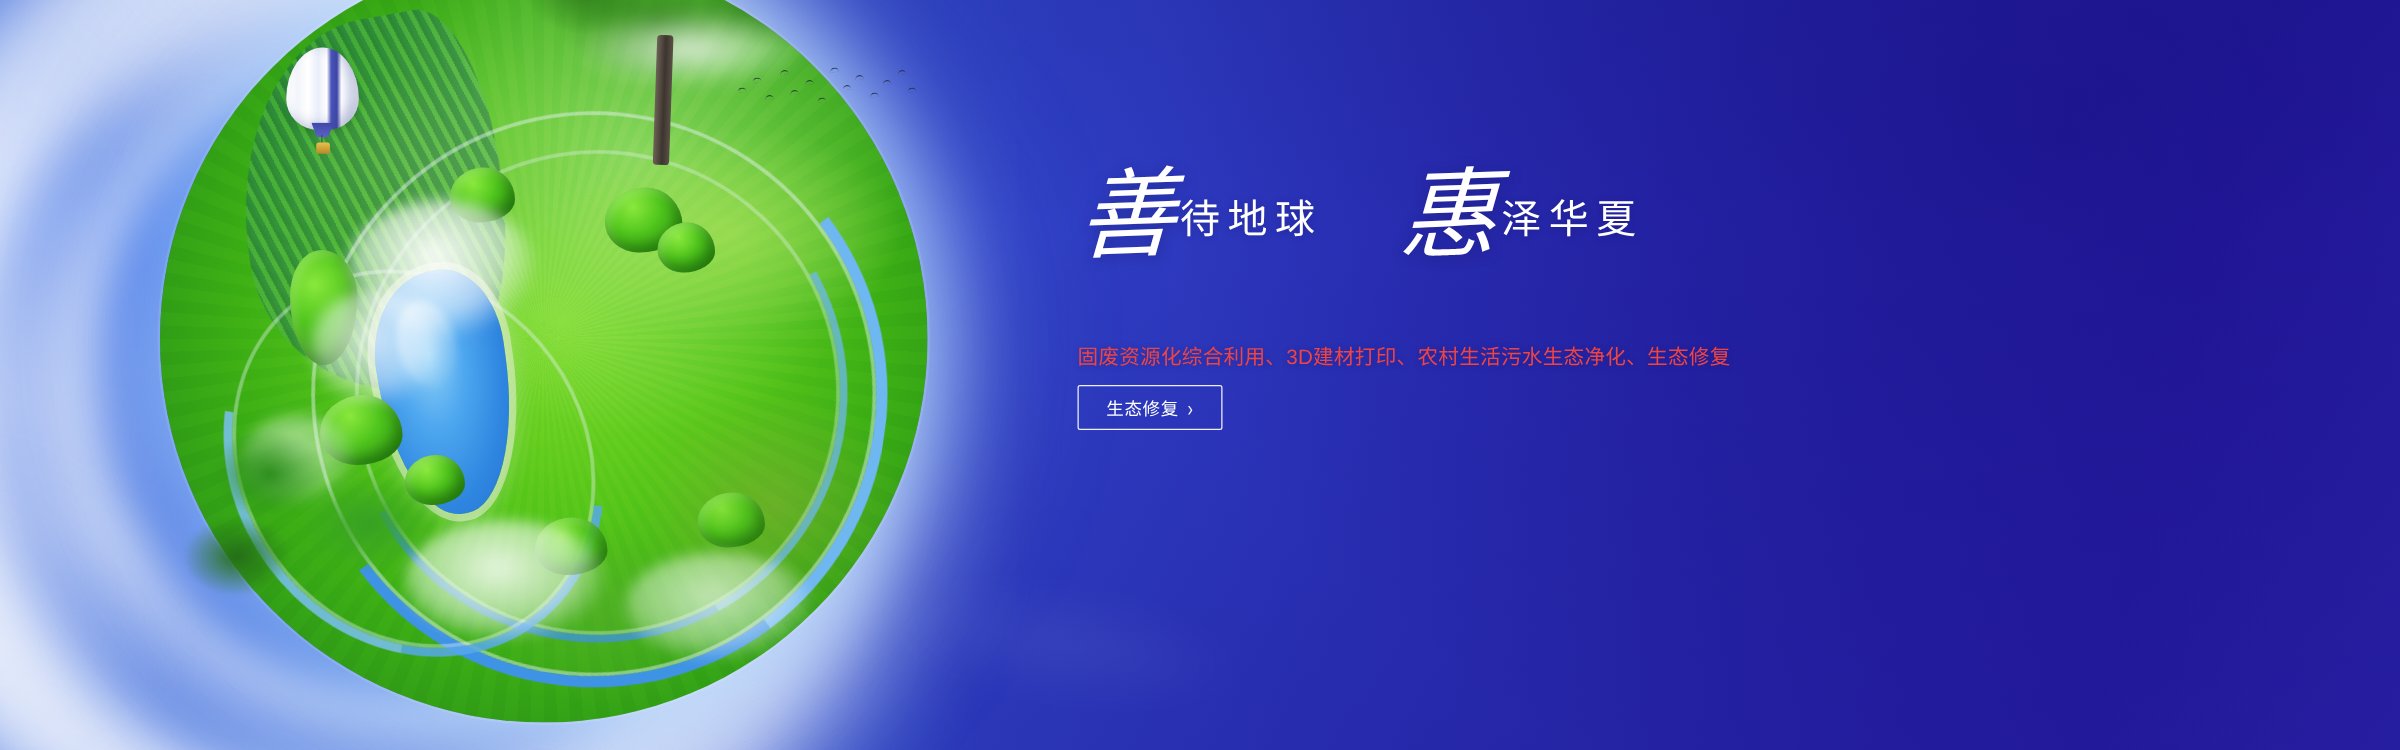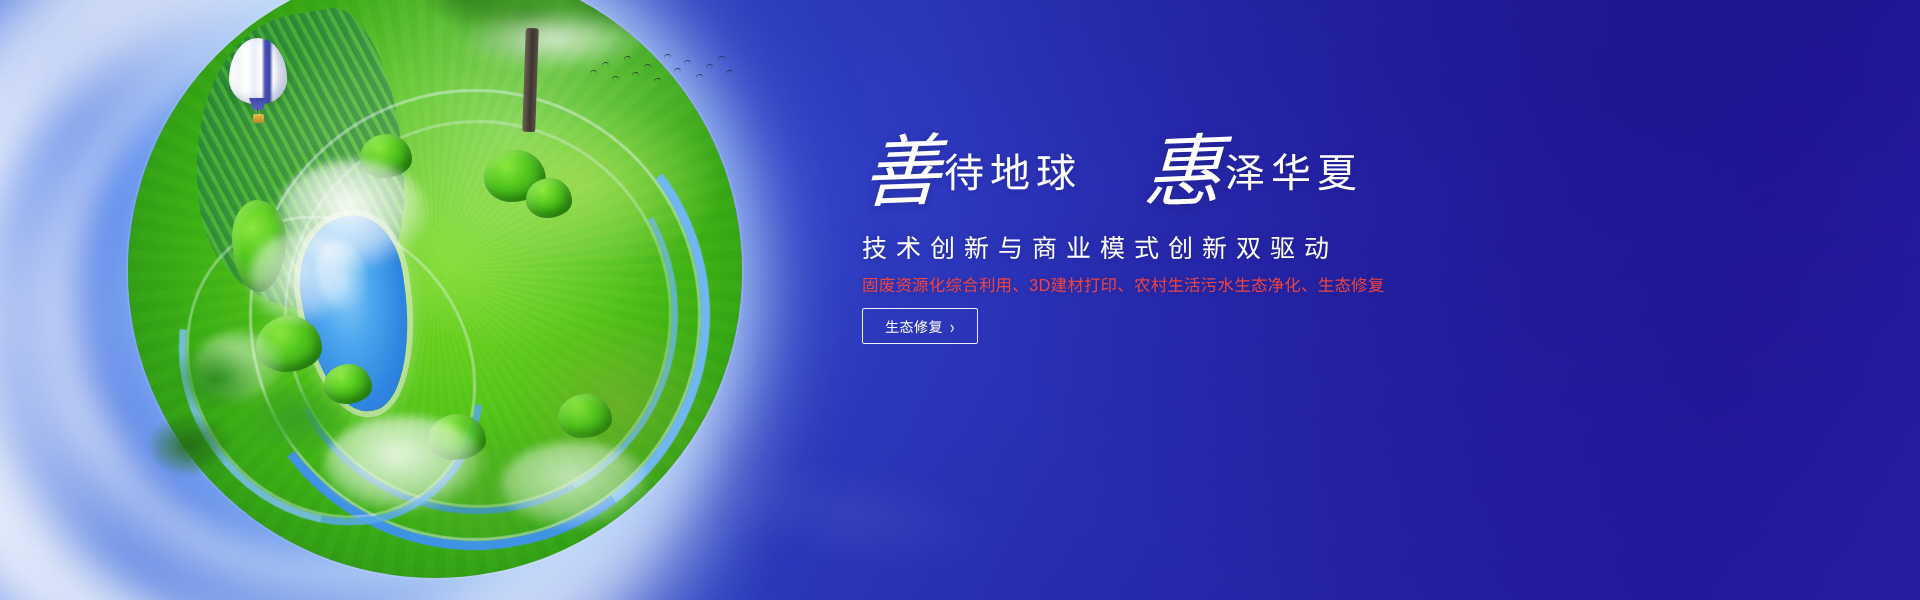--- a/index.html
+++ b/index.html
@@ -310,22 +310,22 @@
     font-style: italic;
     letter-spacing: 0;
     transform: skewX(-4deg) rotate(-2deg);
     transform-origin: 50% 80%;
     text-shadow: 0 2px 10px rgba(20,20,90,0.35);
     margin-right: 4px;
     position: relative;
     top: 6px;
   }
   .hl-small {
-    font-family: Liberation Serif, serif;
-    font-size: 40px;
+    font-family: Liberation Mono, monospace;
+    font-size: 32px;
     line-height: 1;
     font-weight: 400;
     letter-spacing: 6px;
     text-shadow: 0 1px 6px rgba(20,20,90,0.30);
     position: relative;
     top: -12px;
     text-align: right;
   }
   .hl-gap { display: inline-block; width: 52px; }
 
@@ -470,21 +470,20 @@
         <span class="hl-big">善</span>
         <span class="hl-small">待地球</span>
       </span>
       <span class="hl-gap"></span>
       <span class="hl-group">
         <span class="hl-big">惠</span>
         <span class="hl-small">泽华夏</span>
       </span>
     </div>
 
-    <div class="subtitle">技术创新与商业模式创新双驱动</div>
 
     <div class="desc">固废资源化综合利用、3D建材打印、农村生活污水生态净化、生态修复</div>
 
     <button class="cta" type="button">
       <span>生态修复</span>
       <span class="chev">›</span>
     </button>
 
   </div>
 </div>

